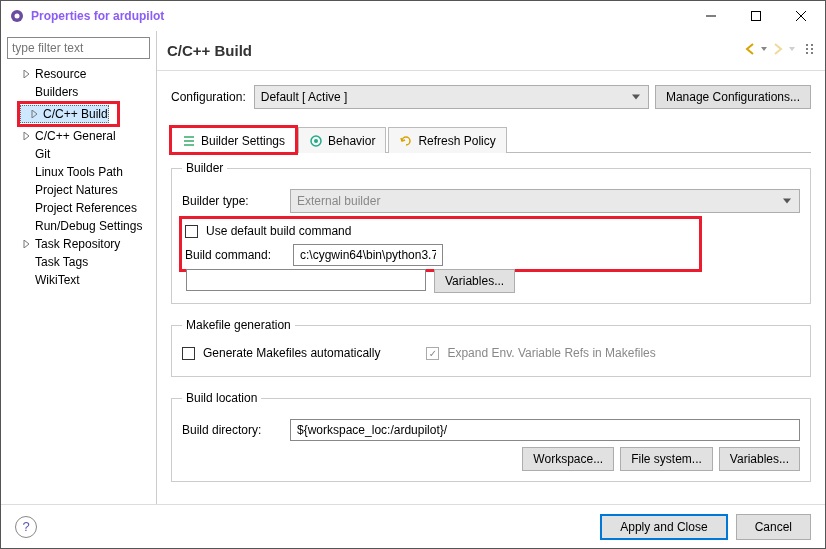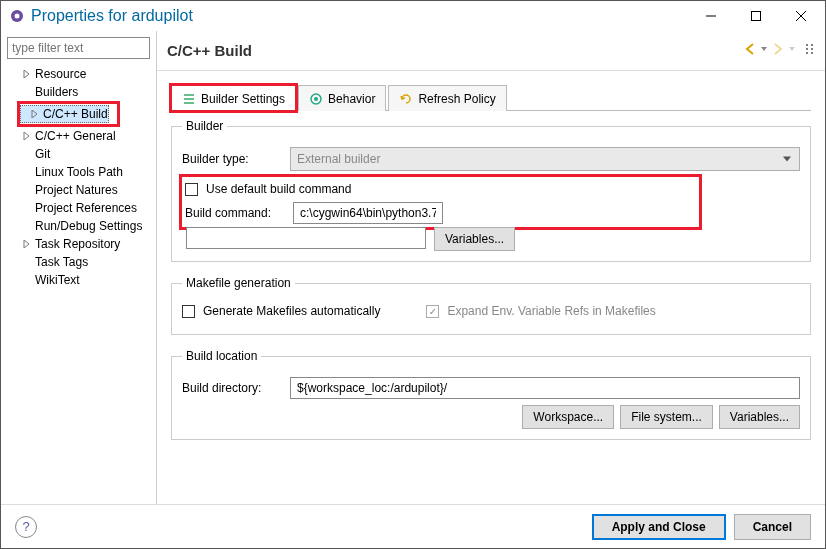--- a/index.html
+++ b/index.html
@@ -1,19 +1,19 @@
 <!DOCTYPE html>
 <html><head>
 <meta charset="utf-8">
 <style>
 * { box-sizing: border-box; margin: 0; padding: 0; font-family: "Segoe UI", Tahoma, sans-serif; font-size: 12px; }
 body { background: #fff; width: 826px; height: 549px; border: 1px solid #555; display: flex; flex-direction: column; overflow: hidden; }
 .titlebar { height: 30px; display: flex; align-items: center; padding: 0 2px 0 8px; background: #fff; }
 .titlebar-icon { width: 16px; height: 16px; margin-right: 6px; flex-shrink: 0; }
-.titlebar-title { flex: 1; font-size: 16px; color: #0369a1; }
+.titlebar-title { flex: 1; font-size: 12px; color: #8b5cf6; font-weight: bold; }
 .winbtn { width: 45px; height: 28px; display: flex; align-items: center; justify-content: center; color: #000; }
 .content { flex: 1; display: flex; overflow: hidden; }
 .left-pane { width: 156px; border-right: 1px solid #ccc; display: flex; flex-direction: column; padding: 4px 0; }
 .filter-input { margin: 2px 6px 6px 6px; height: 22px; border: 1px solid #888; padding: 2px 4px; color: #888; font-style: normal; }
 .tree { padding-left: 12px; }
 .tree-item { display: flex; align-items: center; height: 18px; padding-left: 8px; color: #000; white-space: nowrap; }
 .arrow { width: 12px; height: 12px; display: inline-flex; align-items: center; justify-content: center; margin-right: 2px; }
 .tree-item.selected { background: #cde8ff; border: 1px dotted #666; }
 .highlight-red { outline: 3px solid #eb1c2d; outline-offset: -1px; }
 .right-pane { flex: 1; display: flex; flex-direction: column; background: #fff; overflow: hidden; }
@@ -38,21 +38,21 @@
 .text-input { flex: 1; height: 22px; border: 1px solid #888; padding: 2px 6px; background: #fff; color: #000; }
 .checkbox { width: 13px; height: 13px; border: 1px solid #333; background: #fff; display: inline-flex; align-items: center; justify-content: center; }
 .checkbox.disabled { border-color: #aaa; }
 .check-on::after { content: "✓"; font-size: 10px; color: #888; }
 .disabled-text { color: #888; }
 .info-text { color: #666; margin-top: 4px; }
 .btn-row-right { display: flex; justify-content: flex-end; gap: 6px; margin-top: 6px; }
 .footer { height: 44px; border-top: 1px solid #ddd; display: flex; align-items: center; padding: 0 14px; }
 .help-icon { width: 22px; height: 22px; border: 1px solid #888; border-radius: 50%; display: flex; align-items: center; justify-content: center; color: #5a5aaf; font-size: 13px; }
 .footer-spacer { flex: 1; }
-.footer-btn { height: 26px; padding: 0 18px; border: 1px solid #adadad; background: #e1e1e1; display: inline-flex; align-items: center; margin-left: 8px; font-weight: bold; }
+.footer-btn { height: 26px; padding: 0 18px; border: 1px solid #adadad; background: #e1e1e1; display: inline-flex; align-items: center; margin-left: 8px; }
 .footer-btn.primary { border: 2px solid #0078d7; background: #e1e1e1; }
 .tree-highlight-wrap { border: 3px solid #eb1c2d; display: inline-block; padding: 1px 8px 1px 0; margin-left: 4px; }
 .builder-redbox { border: 3px solid #eb1c2d; padding: 3px 5px 3px 3px; margin: -3px -5px -3px -3px; }
 </style>
 </head>
 <body>
 
 <div class="titlebar">
   <span class="titlebar-icon">
     <svg viewBox="0 0 16 16">
@@ -160,20 +160,29 @@
               <circle cx="2" cy="11" r="1" fill="#555"></circle>
               <circle cx="7" cy="3" r="1" fill="#555"></circle>
               <circle cx="7" cy="7" r="1" fill="#555"></circle>
               <circle cx="7" cy="11" r="1" fill="#555"></circle>
             </svg></span>
       </div>
     </div>
 
     <div class="main-body">
 
+      <div class="config-row">
+        <span class="config-label">Configuration:</span>
+        <div class="combo">
+            <span>Default  [ Active ]</span>
+          </div>
+        <div class="btn">
+            <span>Manage Configurations...</span>
+          </div>
+      </div>
 
       <div class="tabs">
         <div class="tab active highlight-red">
           <span class="tab-icon">
               <svg viewBox="0 0 14 14">
                 <line x1="2" y1="3" x2="12" y2="3" stroke="#3a6" stroke-width="1.5"></line>
                 <line x1="2" y1="7" x2="12" y2="7" stroke="#3a6" stroke-width="1.5"></line>
                 <line x1="2" y1="11" x2="12" y2="11" stroke="#3a6" stroke-width="1.5"></line>
               </svg>
             </span>

